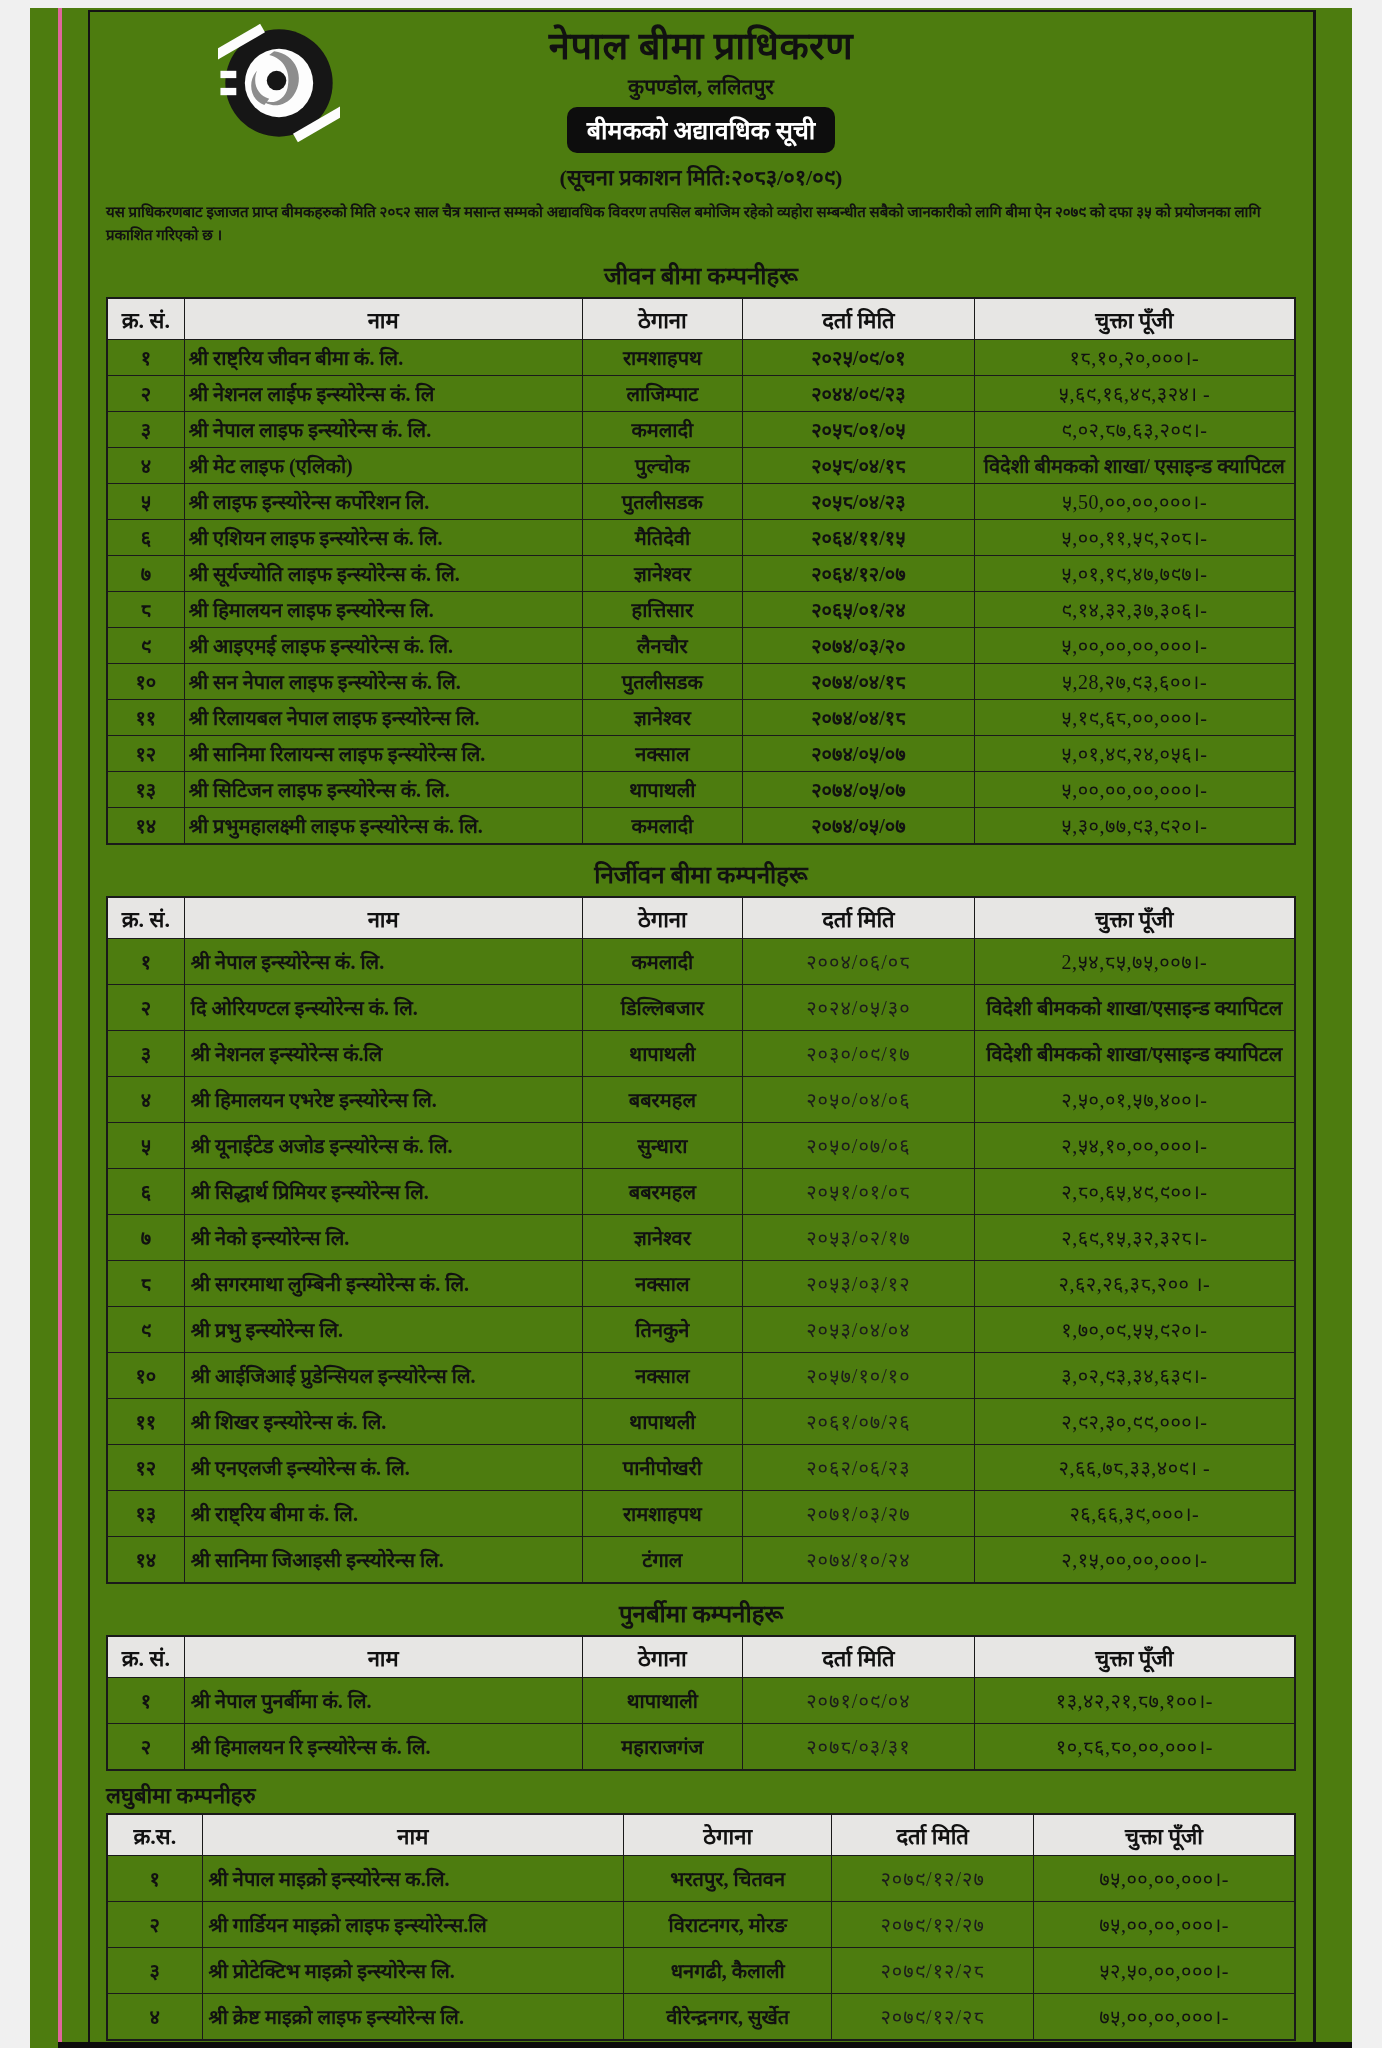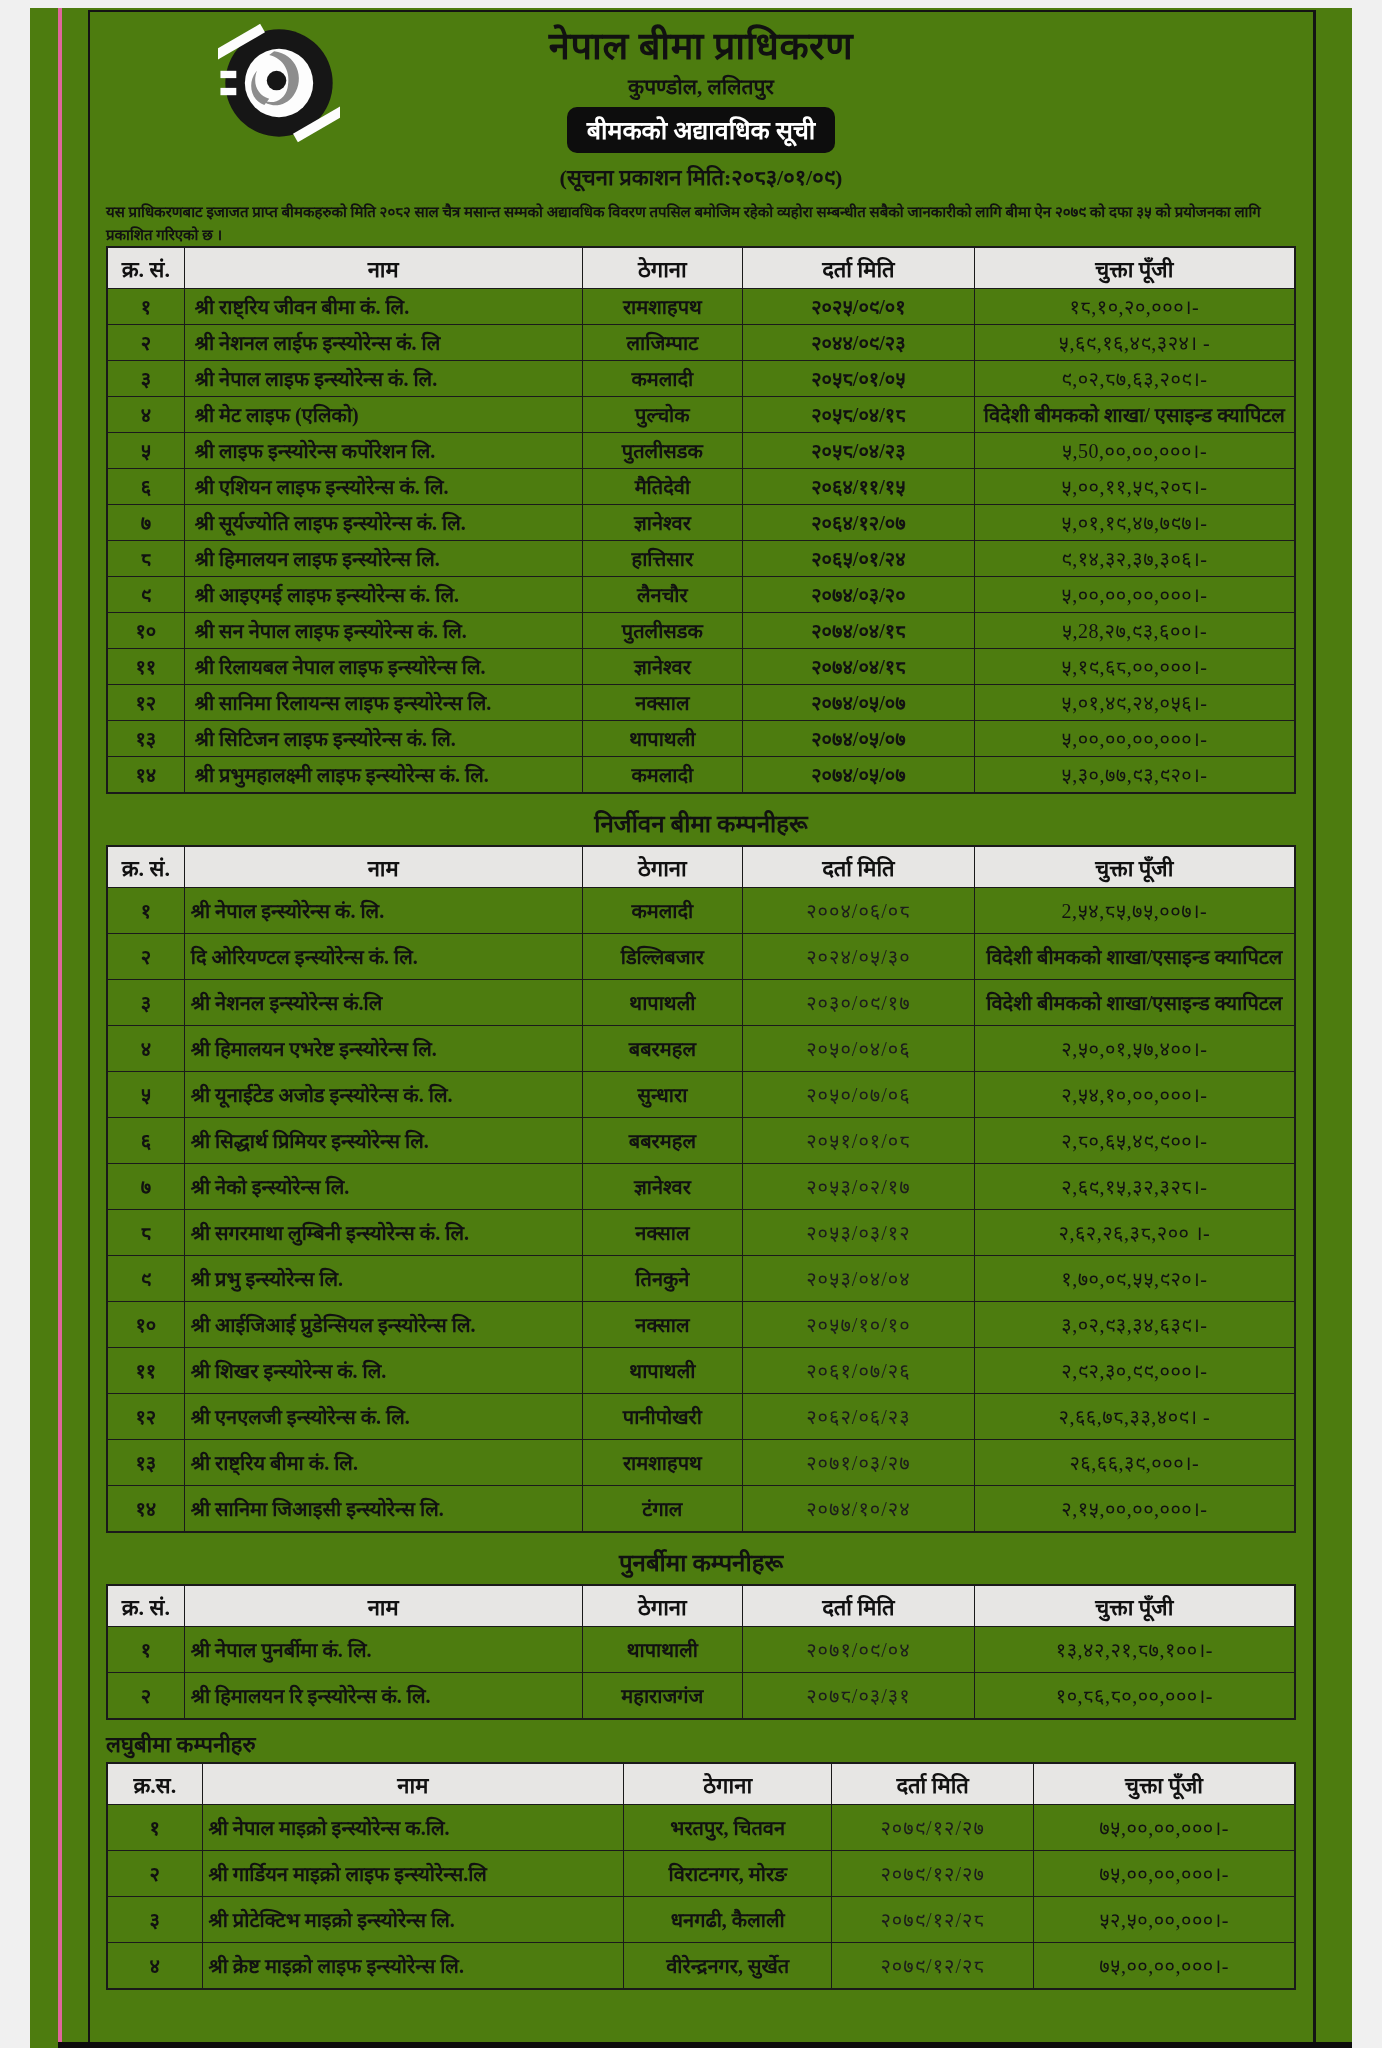--- a/index.html
+++ b/index.html
@@ -35,21 +35,21 @@
   .section-title { text-align:center; font-size:24px; font-weight:700; margin:12px 0 6px; }
   .section-title.left { text-align:left; font-size:22px; margin:8px 0 4px; }
 
   table { width:100%; border-collapse:collapse; table-layout:fixed;border-radius:7px; }
   th, td { border:1px solid #1a1a1a; overflow:hidden; }
   table { border:2px solid #1a1a1a; }
   thead th {
     background:#e7e6e4; font-size:22px; font-weight:700; padding:5px 4px; text-align:center;
   }
   td { font-size:20px; font-weight:600; padding:4px 6px; text-align:center; }
-  td.c1 { text-align:left; padding-left:10px; }
+  td.c1 { text-align:left; padding-left:4px; }
   td.c3 { font-weight:600; }
   td.c4 { font-weight:500; letter-spacing:0.5px; }
   td.c4.foreign { font-weight:600; letter-spacing:0; }
   .roomy td { padding:9px 6px; }
   .light-dates td.c3 { font-weight:400; color:#1c1c1c; letter-spacing:1px; }
 </style>
 </head>
 <body>
 
 <div class="page">
@@ -73,20 +73,21 @@
         </svg>
       </span>
       <div class="org-name">नेपाल बीमा प्राधिकरण</div>
       <div class="org-address">कुपण्डोल, ललितपुर</div>
       <div><span class="badge">बीमकको अद्यावधिक सूची</span></div>
       <div class="pub-date">(सूचना प्रकाशन मिति:२०८३/०१/०९)</div>
     </div>
 
     <p class="intro">यस प्राधिकरणबाट इजाजत प्राप्त बीमकहरुको मिति २०८२ साल चैत्र मसान्त सम्मको अद्यावधिक विवरण तपसिल बमोजिम रहेको व्यहोरा सम्बन्धीत सबैको जानकारीको लागि बीमा ऐन २०७९ को दफा ३५ को प्रयोजनका लागि प्रकाशित गरिएको छ ।</p>
 
+    <div class="section-title">जीवन बीमा कम्पनीहरू</div>
     <table>
       <colgroup>
           <col style="width:6.5%">
           <col style="width:33.5%">
           <col style="width:13.5%">
           <col style="width:19.5%">
           <col style="width:27%">
         </colgroup>
       <thead>
           <tr>

